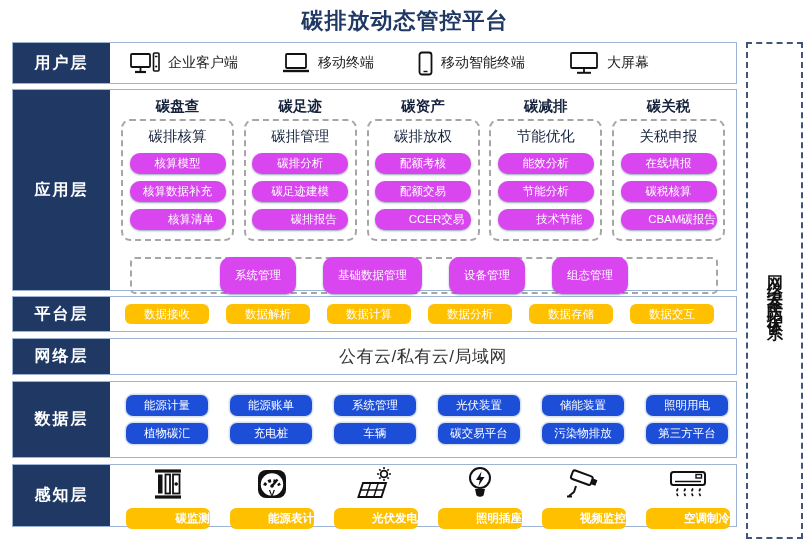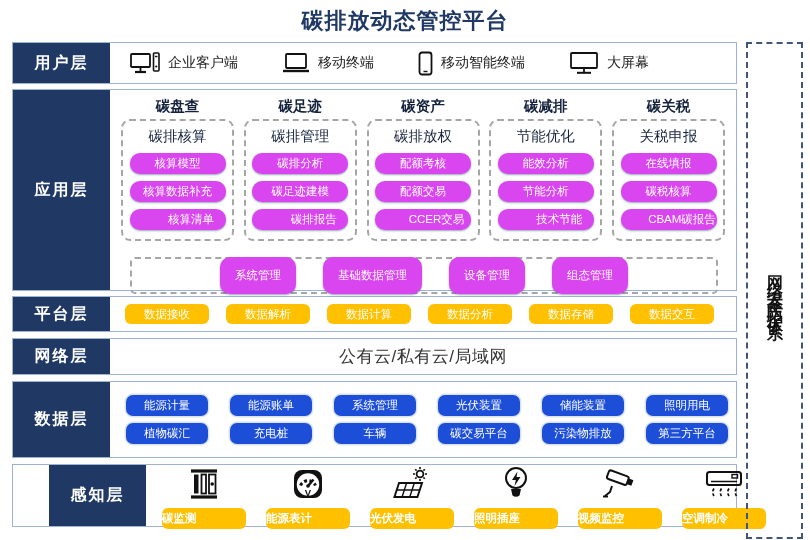--- a/index.html
+++ b/index.html
@@ -15,21 +15,21 @@
   .row-label { width:97px; flex:none; background:#1F3864; color:#fff; font-size:16px;
                font-weight:bold; display:flex; align-items:center; justify-content:center;
                letter-spacing:2px; }
   .row-content { flex:1; position:relative; min-width:0; }
 
   .row-user { height:42px; margin-bottom:5px; }
   .row-app { height:202px; margin-bottom:5px; }
   .row-platform { height:36px; margin-bottom:6px; }
   .row-network { height:37px; margin-bottom:6px; }
   .row-data { height:77px; margin-bottom:6px; }
-  .row-sense { height:63px;padding-left:36px; }
+  .row-sense { height:63px; }
 
   
   .user-content { display:flex; align-items:center; gap:44px; padding-left:20px; height:100%; }
   .user-item { display:flex; align-items:center; gap:8px; font-size:14px; color:#222; }
   .user-item svg { display:block; }
 
   
   .app-content { padding:7px 11px 0; }
   .app-cols { display:flex; justify-content:space-between; }
   .app-col { width:113px; text-align:center; }
@@ -57,21 +57,21 @@
   .data-content { display:flex; flex-direction:column; justify-content:center; gap:7px;
                   padding-left:16px; height:100%; }
   .data-row { display:flex; gap:22px; }
   .data-btn { width:82px; text-align:center; background:#1d4ed8; color:#fff; font-size:11.5px;
               line-height:21px; border-radius:7px; box-shadow:0 0 0 1.5px #D9E2F0; }
 
   
   .sense-content { display:flex; align-items:center; gap:20px; padding-left:16px; height:100%; }
   .sense-item { width:84px; display:flex; flex-direction:column; align-items:center; gap:7px; }
   .sense-icon { height:38px; display:flex; align-items:flex-end; justify-content:center; }
-  .sense-label { width:84px; text-align:left; background:#FFC000; color:#fff; font-size:11.5px;
+  .sense-label { width:84px; text-align:right; background:#FFC000; color:#fff; font-size:11.5px;
                  font-weight:bold; line-height:21px; border-radius:6px; }
 
   
   .security { position:absolute; left:746px; top:42px; width:57px; height:497px;
               border:2px dashed #3F5579; display:flex; align-items:center; justify-content:center; }
   .security-text { writing-mode:vertical-rl; text-orientation:upright; font-size:16px;
                    font-weight:bold; color:#111; letter-spacing:7px; }
 </style>
 </head>
 <body>

